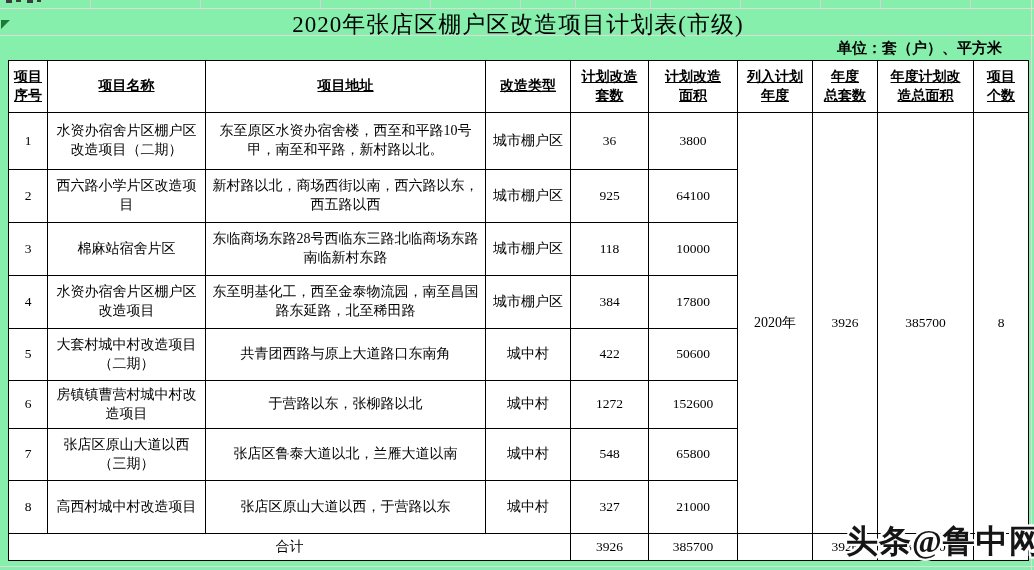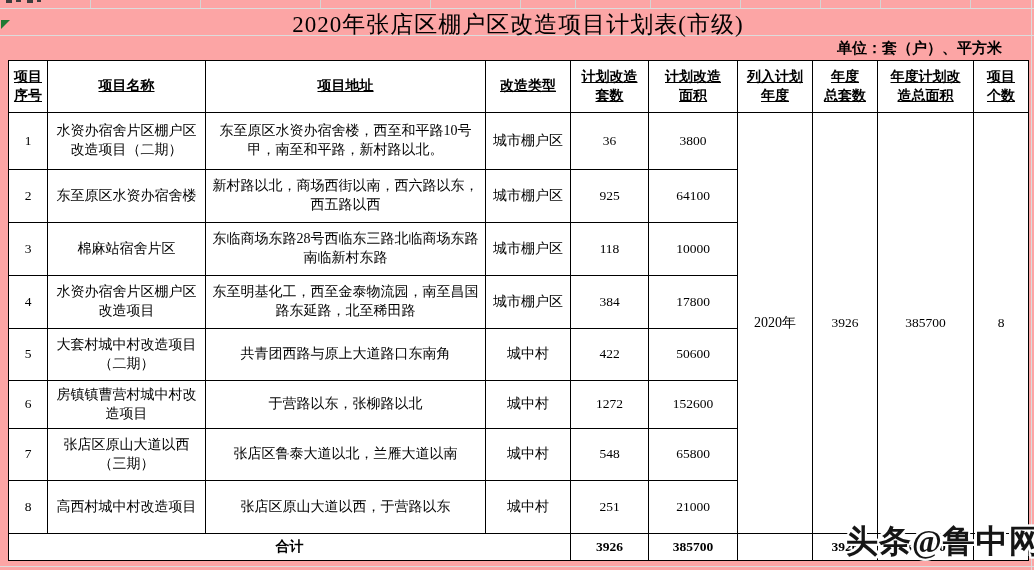--- a/index.html
+++ b/index.html
@@ -1,18 +1,18 @@
 <!DOCTYPE html>
 <html><head>
 <meta charset="utf-8">
 <style>
   html,body{margin:0;padding:0;background:#fff;}
   .canvas{
     position:relative;width:1034px;height:570px;overflow:hidden;
-    background:#fca5a5;color:#000;
+    background:#86efac;color:#000;
     font-family:"Liberation Serif","DejaVu Serif",serif;
   }
   
   .hline{position:absolute;left:0;width:1034px;height:1px;background:#dcdcdc;}
   .vline{position:absolute;top:0;width:1px;height:570px;background:#dcdcdc;}
   .tick{position:absolute;top:0;width:1px;height:8px;background:#d4d4d4;}
   .torn-mark{position:absolute;top:0;height:3px;background:#3c3c3c;}
   .err-tri{position:absolute;left:1px;top:20px;width:0;height:0;
     border-top:9px solid #1f7a35;border-right:9px solid transparent;}
   .title{
@@ -29,21 +29,21 @@
     font-size:14px;line-height:1.35;padding:1px 4px;overflow:hidden;
   }
   .main th{font-weight:bold;white-space:pre-line;padding:1px 2px;}
   .main td.num{font-size:13.5px;}
   .main tr.hdr{height:52px;text-decoration:underline;}
   .main tr.r1{height:57px;}
   .main tr.r2,.main tr.r3,.main tr.r4,.main tr.r8{height:53px;}
   .main tr.r5,.main tr.r7{height:52px;}
   .main tr.r6{height:48px;}
   .main tr.total{height:27px;}
-  .main tr.total td{font-weight:bold;margin-left:36px;}
+  .main tr.total td{font-weight:normal;margin-left:36px;}
   .watermark{
     position:absolute;left:846px;top:520px;font-size:32px;line-height:42px;
     font-weight:bold;letter-spacing:1px;color:#151515;white-space:nowrap;
     text-shadow:-2px -2px 0 #fff,2px -2px 0 #fff,-2px 2px 0 #fff,2px 2px 0 #fff,
                 0 -2px 0 #fff,0 2px 0 #fff,-2px 0 0 #fff,2px 0 0 #fff;
   }
 </style>
 </head>
 <body>
 
@@ -115,21 +115,21 @@
       <td>城市棚户区</td>
       <td class="num">36</td>
       <td class="num">3800</td>
       <td rowspan="8">2020年</td>
       <td rowspan="8" class="num">3926</td>
       <td rowspan="8" class="num">385700</td>
       <td rowspan="8" class="num">8</td>
     </tr>
     <tr class="r2">
       <td class="num">2</td>
-      <td>东至原区水资办宿舍楼</td>
+      <td>西六路小学片区改造项目</td>
       <td>新村路以北，商场西街以南，西六路以东，西五路以西</td>
       <td>城市棚户区</td>
       <td class="num">925</td>
       <td class="num">64100</td>
     </tr>
     <tr class="r3">
       <td class="num">3</td>
       <td>棉麻站宿舍片区</td>
       <td>东临商场东路28号西临东三路北临商场东路南临新村东路</td>
       <td>城市棚户区</td>
@@ -166,21 +166,21 @@
       <td>张店区鲁泰大道以北，兰雁大道以南</td>
       <td>城中村</td>
       <td class="num">548</td>
       <td class="num">65800</td>
     </tr>
     <tr class="r8">
       <td class="num">8</td>
       <td>高西村城中村改造项目</td>
       <td>张店区原山大道以西，于营路以东</td>
       <td>城中村</td>
-      <td class="num">251</td>
+      <td class="num">327</td>
       <td class="num">21000</td>
     </tr>
     <tr class="total">
       <td colspan="4">合计</td>
       <td class="num">3926</td>
       <td class="num">385700</td>
       <td></td>
       <td class="num">3926</td>
       <td class="num">385700</td>
       <td></td>

